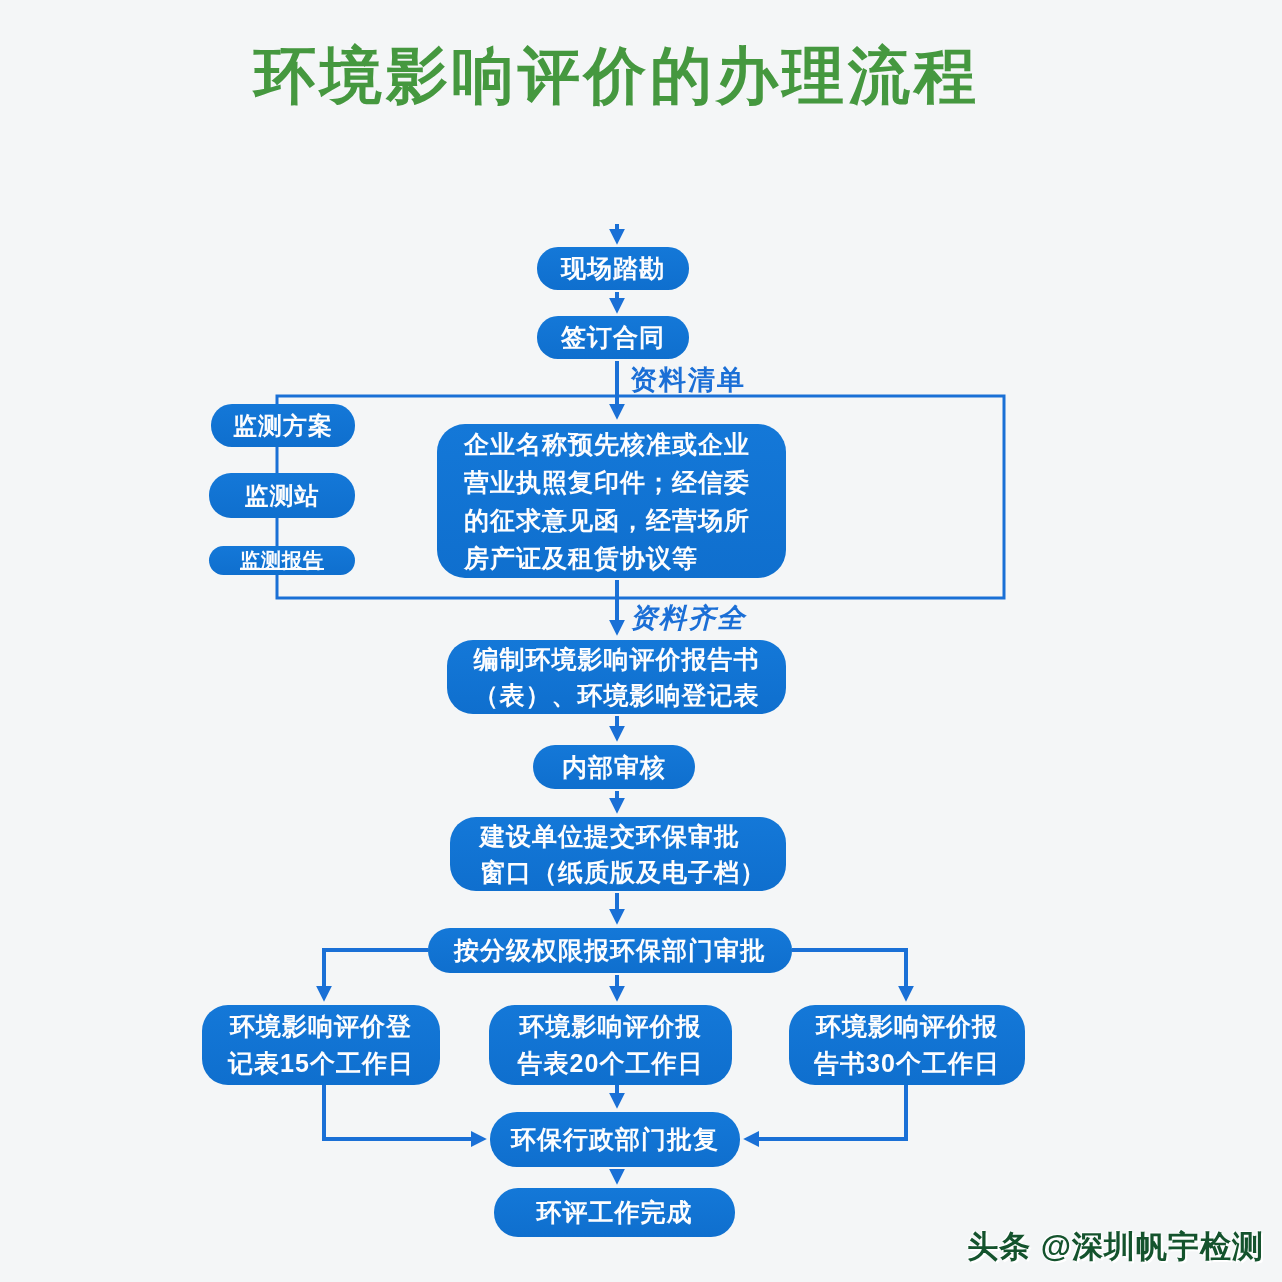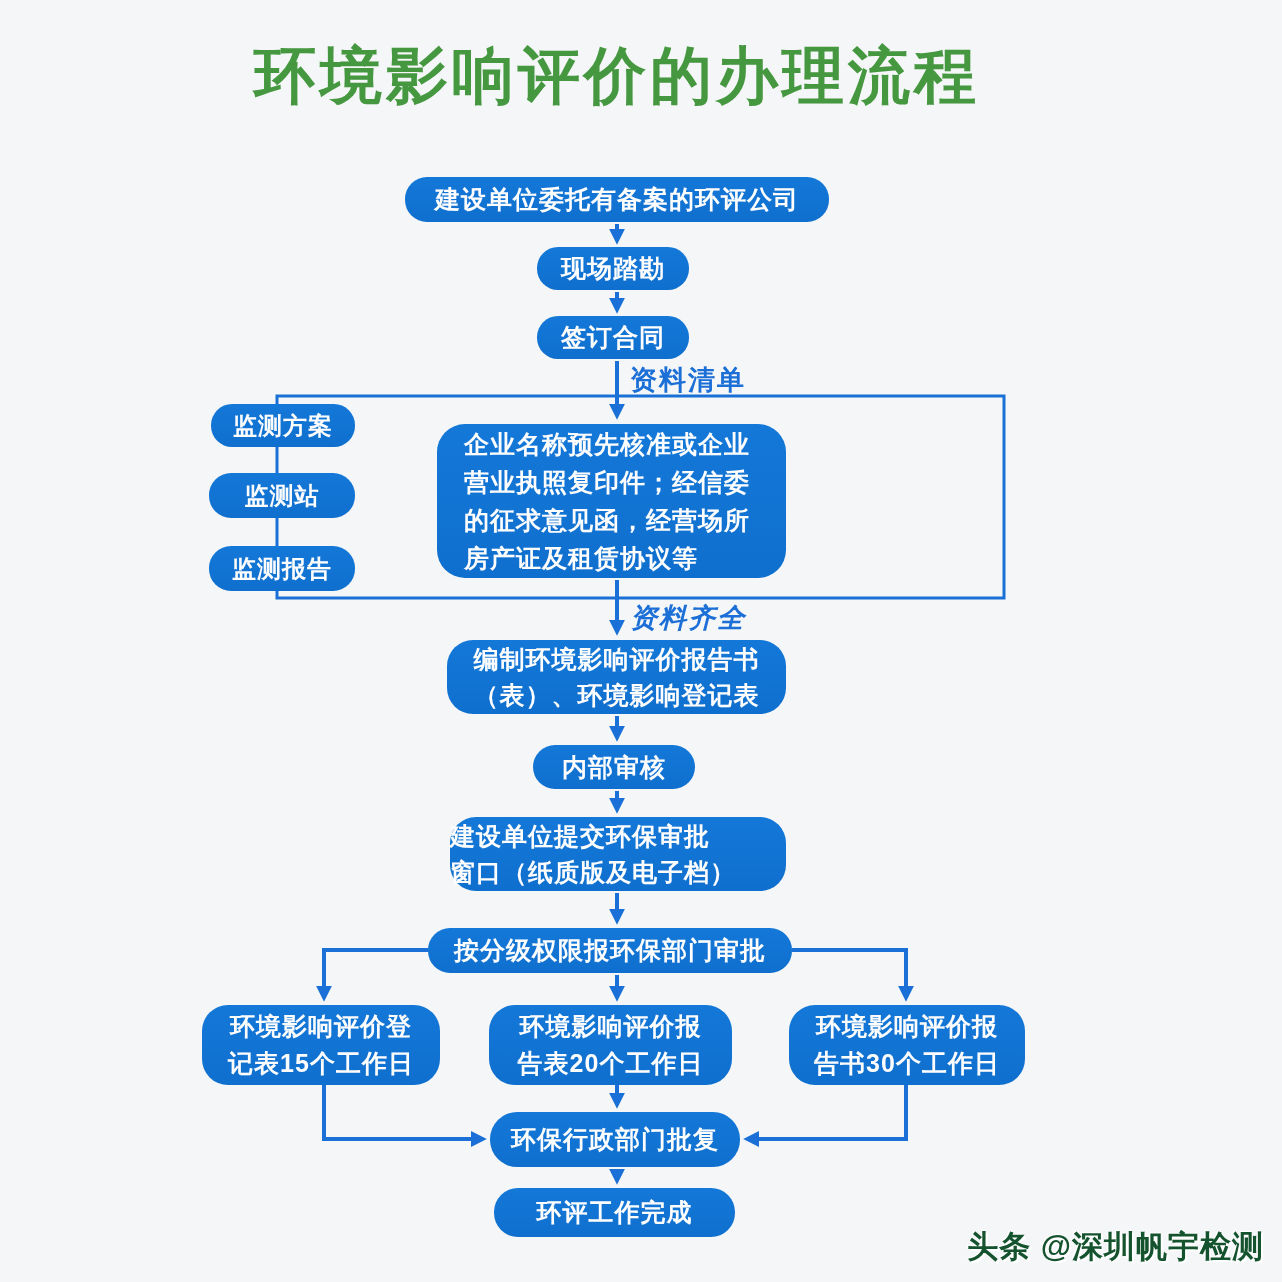--- a/index.html
+++ b/index.html
@@ -62,26 +62,26 @@
     text-shadow:2px 2px 0 #ffffff,-1px -1px 0 #ffffff;
     z-index:3;
     white-space:nowrap;
   }
   
   #n-commission{left:405px;top:177px;width:424px;height:45px;border-radius:22px;font-size:25px;}
   #n-survey{left:537px;top:247px;width:152px;height:43px;border-radius:21px;font-size:25px;}
   #n-contract{left:537px;top:316px;width:152px;height:43px;border-radius:21px;font-size:25px;}
   #n-mon-plan{left:211px;top:404px;width:144px;height:43px;border-radius:21px;font-size:24px;}
   #n-mon-station{left:209px;top:473px;width:146px;height:45px;border-radius:22px;font-size:24px;}
-  #n-mon-report{left:209px;top:546px;width:146px;height:45px;border-radius:22px;font-size:24px;}
+  #n-mon-report{left:209px;top:546px;width:146px;height:29px;border-radius:22px;font-size:20px;text-decoration:underline;}
   #n-enterprise{left:437px;top:424px;width:349px;height:154px;border-radius:28px;font-size:25px;line-height:38px;padding-left:27px;padding-right:10px;}
   #n-water{left:878px;top:424px;width:236px;height:147px;border-radius:26px;font-size:25px;line-height:35px;padding-left:29px;padding-right:8px;}
   #n-compile{left:447px;top:640px;width:339px;height:74px;border-radius:26px;font-size:25px;line-height:36px;}
   #n-internal{left:533px;top:745px;width:162px;height:44px;border-radius:22px;font-size:25px;}
-  #n-submit{left:450px;top:817px;width:336px;height:74px;border-radius:26px;font-size:25px;line-height:36px;}
+  #n-submit{left:450px;top:817px;width:336px;height:74px;border-radius:26px;font-size:25px;line-height:36px;padding-left:30px;}
   #n-graded{left:428px;top:928px;width:364px;height:45px;border-radius:22px;font-size:25px;}
   #n-branch-reg{left:202px;top:1005px;width:238px;height:80px;border-radius:26px;font-size:25px;line-height:37px;}
   #n-branch-form{left:489px;top:1005px;width:243px;height:80px;border-radius:26px;font-size:25px;line-height:37px;}
   #n-branch-book{left:789px;top:1005px;width:236px;height:80px;border-radius:26px;font-size:25px;line-height:37px;}
   #n-reply{left:490px;top:1112px;width:250px;height:55px;border-radius:27px;font-size:25px;}
   #n-complete{left:494px;top:1188px;width:241px;height:49px;border-radius:24px;font-size:25px;}
   #lbl-list{left:630px;top:362px;}
   #lbl-complete{left:630px;top:600px;font-style:italic;}
 </style>
 </head>
@@ -124,21 +124,20 @@
       <path d="M617,1085 V1104" marker-end="url(#arrow)"></path>
 
       <path d="M906,1085 V1139 H748" marker-end="url(#arrow)"></path>
 
       <path d="M617,1169 V1180" marker-end="url(#arrow)"></path>
     </g>
   </svg>
 
   <div class="page-title">环境影响评价的办理流程</div>
 
-  <div class="node" id="n-commission">建设单位委托有备案的环评公司</div>
   <div class="node" id="n-survey">现场踏勘</div>
   <div class="node" id="n-contract">签订合同</div>
 
   <div class="flow-label" id="lbl-list">资料清单</div>
 
   <div class="node" id="n-mon-plan">监测方案</div>
   <div class="node" id="n-mon-station">监测站</div>
   <div class="node" id="n-mon-report">监测报告</div>
 
   <div class="node align-left" id="n-enterprise">

